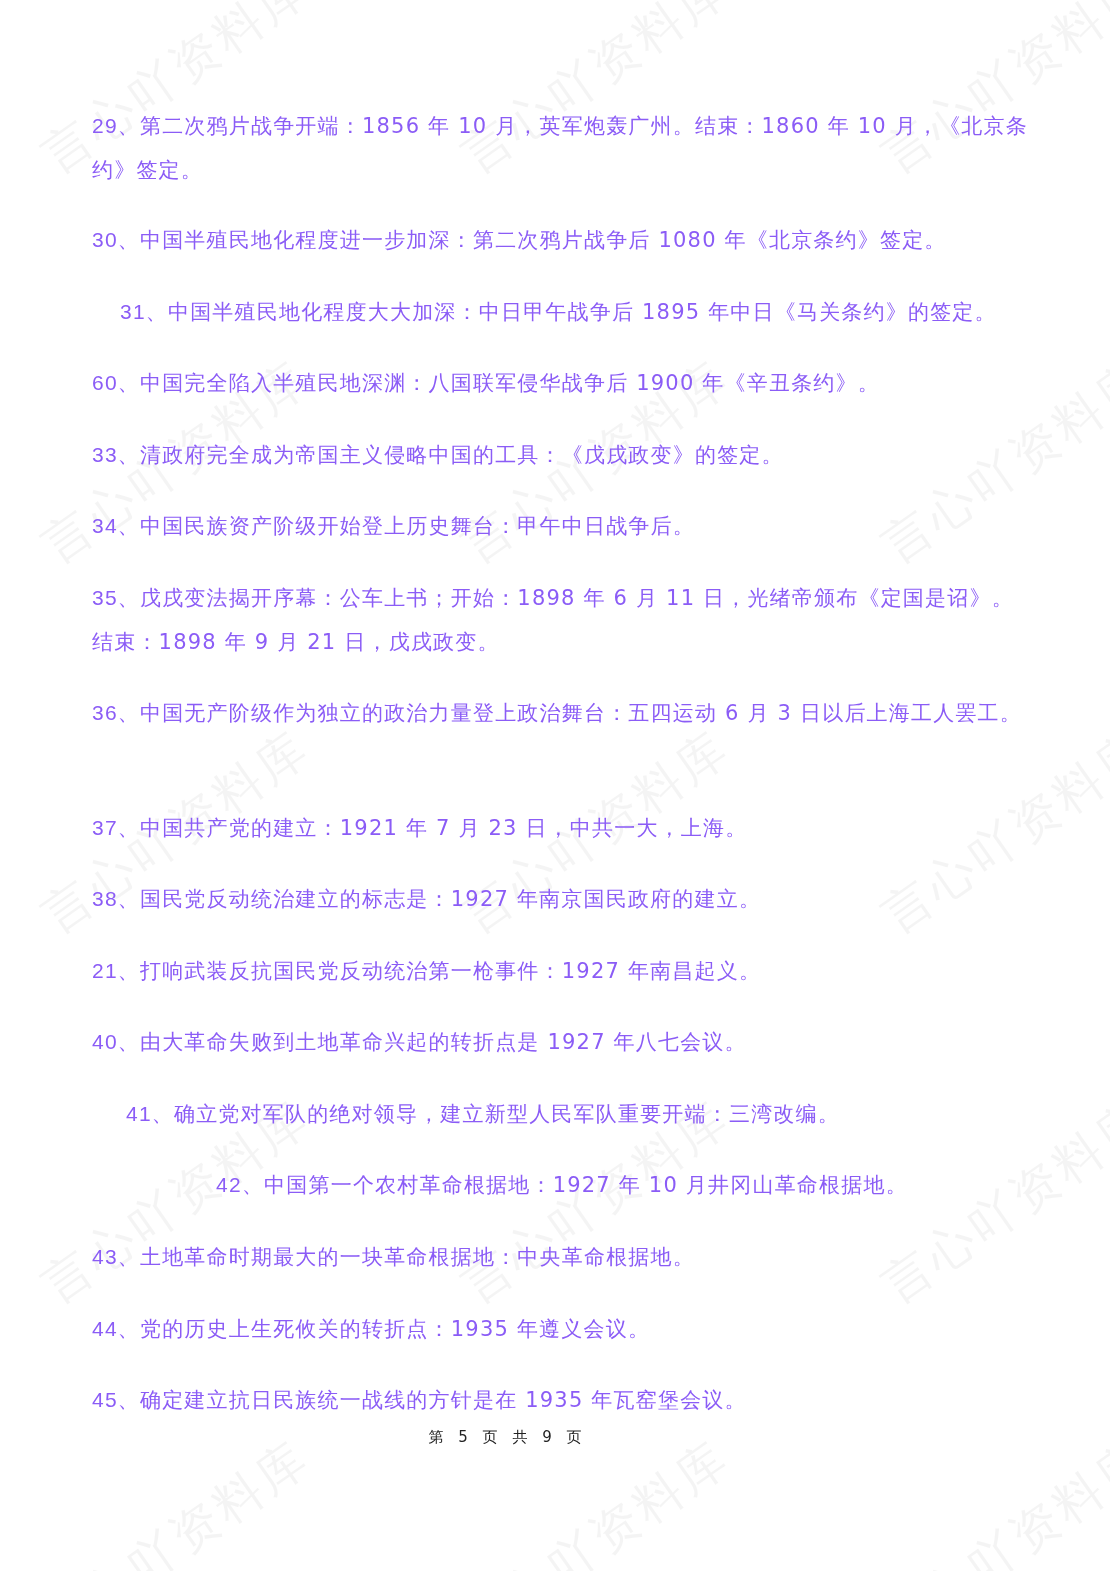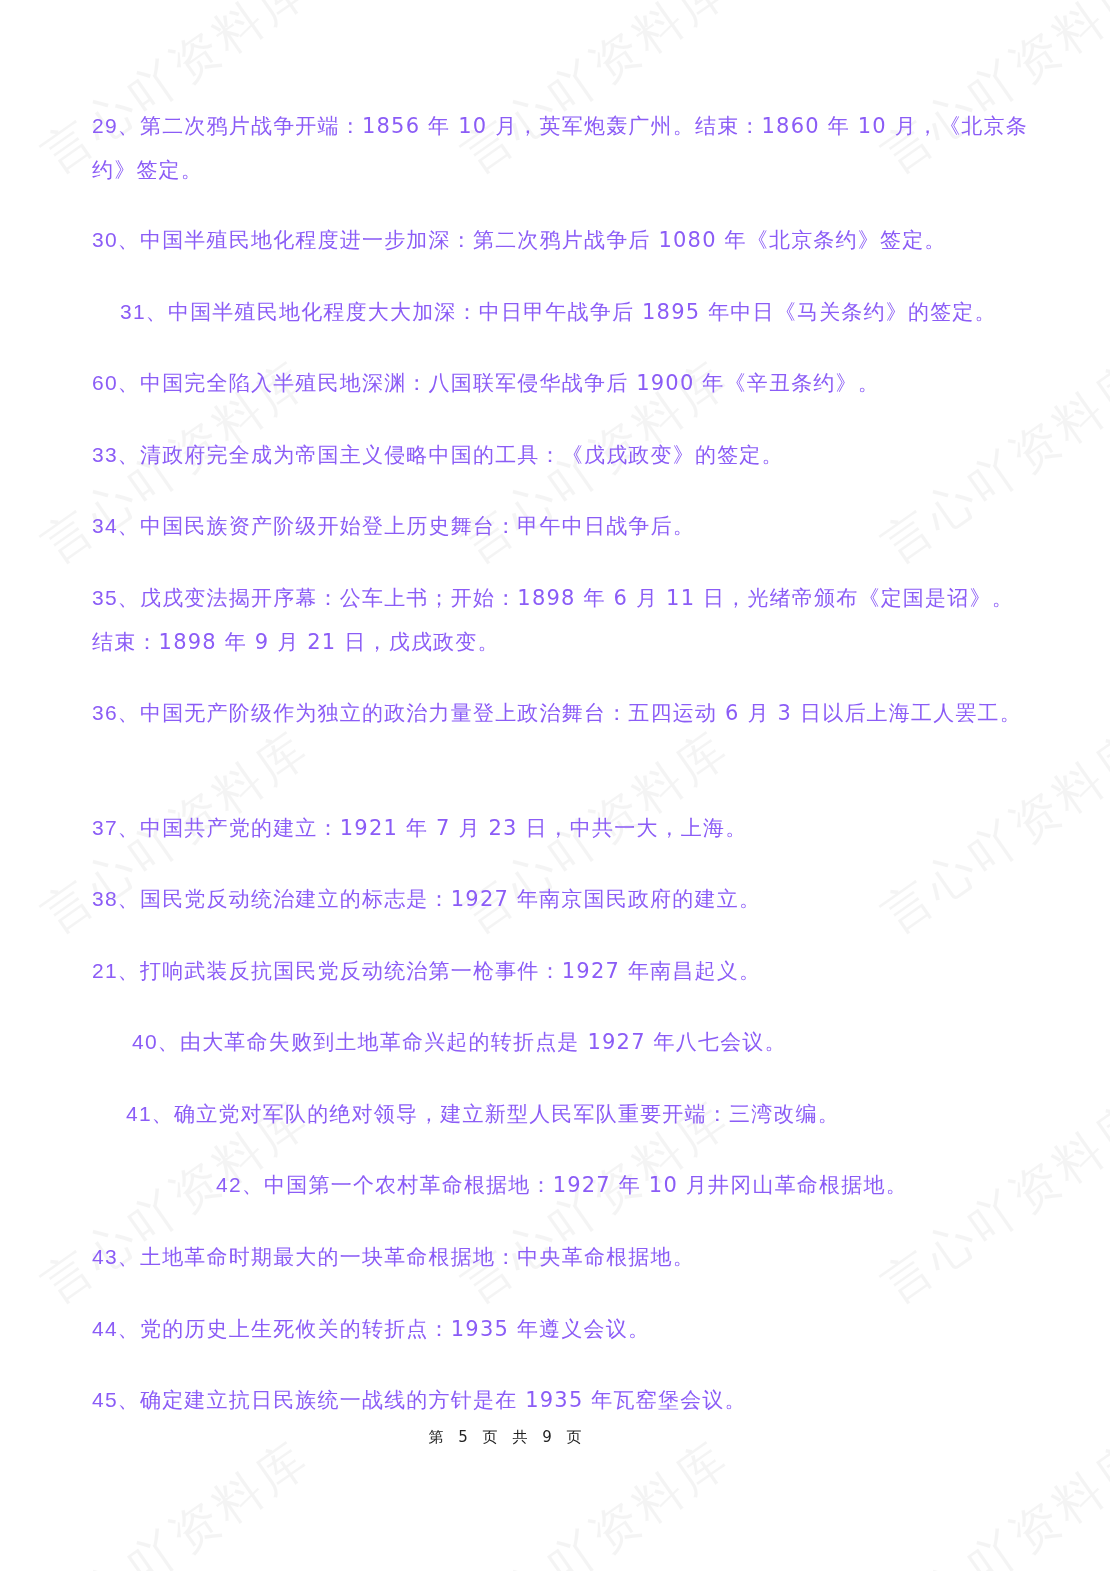--- a/index.html
+++ b/index.html
@@ -88,21 +88,21 @@
   <div class="item" style="top:218px;"><span class="num">30</span><span>、</span><span>中国半殖民地化程度进一步加深：第二次鸦片战争后 1080 年《北京条约》签定。</span></div>
   <div class="item" style="top:290px;margin-left:28px;"><span class="num">31</span><span>、</span><span>中国半殖民地化程度大大加深：中日甲午战争后 1895 年中日《马关条约》的签定。</span></div>
   <div class="item" style="top:361px;"><span class="num">60</span><span>、</span><span>中国完全陷入半殖民地深渊：八国联军侵华战争后 1900 年《辛丑条约》。</span></div>
   <div class="item" style="top:433px;"><span class="num">33</span><span>、</span><span>清政府完全成为帝国主义侵略中国的工具：《戊戌政变》的签定。</span></div>
   <div class="item" style="top:504px;"><span class="num">34</span><span>、</span><span>中国民族资产阶级开始登上历史舞台：甲午中日战争后。</span></div>
   <div class="item" style="top:576px;"><span class="num">35</span><span>、</span><span>戊戌变法揭开序幕：公车上书；开始：1898 年 6 月 11 日，光绪帝颁布《定国是诏》。结束：1898 年 9 月 21 日，戊戌政变。</span></div>
   <div class="item" style="top:691px;"><span class="num">36</span><span>、</span><span>中国无产阶级作为独立的政治力量登上政治舞台：五四运动 6 月 3 日以后上海工人罢工。</span></div>
   <div class="item" style="top:806px;"><span class="num">37</span><span>、</span><span>中国共产党的建立：1921 年 7 月 23 日，中共一大，上海。</span></div>
   <div class="item" style="top:877px;"><span class="num">38</span><span>、</span><span>国民党反动统治建立的标志是：1927 年南京国民政府的建立。</span></div>
   <div class="item" style="top:949px;"><span class="num">21</span><span>、</span><span>打响武装反抗国民党反动统治第一枪事件：1927 年南昌起义。</span></div>
-  <div class="item" style="top:1020px;margin-left:40px;"><span class="num">40</span><span>、</span><span>由大革命失败到土地革命兴起的转折点是 1927 年八七会议。</span></div>
+  <div class="item" style="top:1020px;"><span class="num">40</span><span>、</span><span>由大革命失败到土地革命兴起的转折点是 1927 年八七会议。</span></div>
   <div class="item" style="top:1092px;margin-left:34px;"><span class="num">41</span><span>、</span><span>确立党对军队的绝对领导，建立新型人民军队重要开端：三湾改编。</span></div>
   <div class="item" style="top:1163px;text-align:center;"><span class="num">42</span><span>、</span><span>中国第一个农村革命根据地：1927 年 10 月井冈山革命根据地。</span></div>
   <div class="item" style="top:1235px;"><span class="num">43</span><span>、</span><span>土地革命时期最大的一块革命根据地：中央革命根据地。</span></div>
   <div class="item" style="top:1307px;"><span class="num">44</span><span>、</span><span>党的历史上生死攸关的转折点：1935 年遵义会议。</span></div>
   <div class="item" style="top:1378px;"><span class="num">45</span><span>、</span><span>确定建立抗日民族统一战线的方针是在 1935 年瓦窑堡会议。</span></div>
 </div>
 
 <div class="footer">
   <span>第</span>
   <span>5</span>

